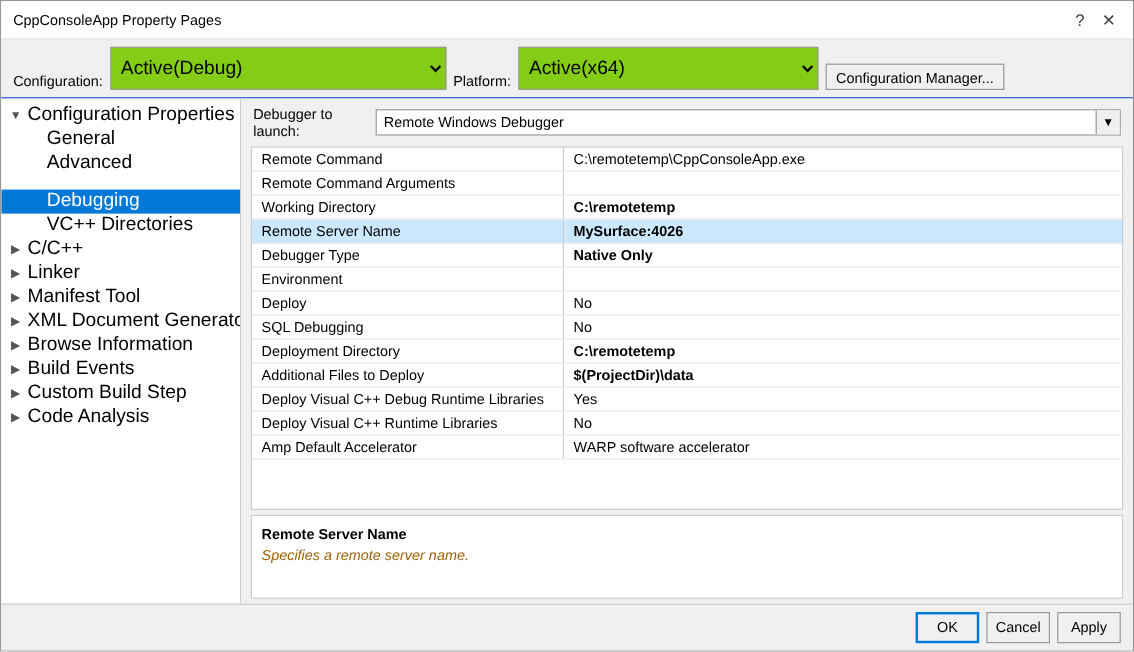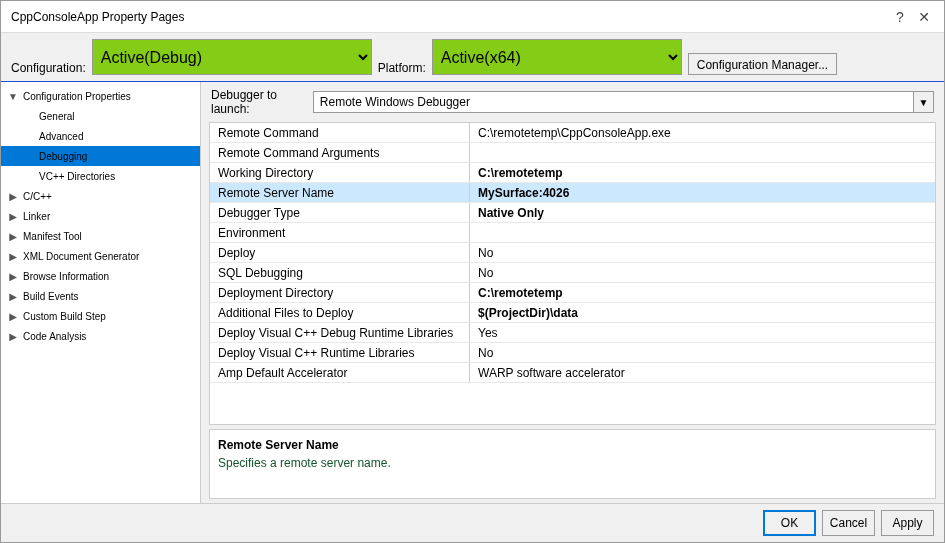--- a/index.html
+++ b/index.html
@@ -104,35 +104,36 @@
       white-space: nowrap;
     }
     .tree-item-content {
       display: flex;
       align-items: center;
       padding: 2px 4px;
       height: 20px;
     }
     .tree-item-content.selected {
       background: #0078d7;
-      color: #000000;
+      color: #ffffff;
+      margin-top: 12px;
     }
     .tree-expander {
       width: 16px;
       height: 16px;
       display: inline-flex;
       align-items: center;
       justify-content: center;
       font-size: 10px;
       color: #555;
       flex-shrink: 0;
     }
     .tree-item-content.selected .tree-expander { color: white; }
     .tree-item-label {
-      font-size: 10px;
+      font-size: 16px;
       padding-left: 2px;
     }
 
     .right-panel {
       flex: 1;
       display: flex;
       flex-direction: column;
       overflow: hidden;
       background: #f0f0f0;
     }
@@ -208,21 +209,22 @@
       padding: 8px;
       min-height: 70px;
     }
     .desc-title {
       font-weight: bold;
       font-size: 12px;
       margin-bottom: 4px;
     }
     .desc-text {
       font-size: 12px;
-      color: #14532d;
+      color: #a16207;
+      font-style: italic;
     }
 
     .footer {
       display: flex;
       justify-content: flex-end;
       align-items: center;
       padding: 6px 10px;
       gap: 6px;
       background: #f0f0f0;
       border-top: 1px solid #ccc;

